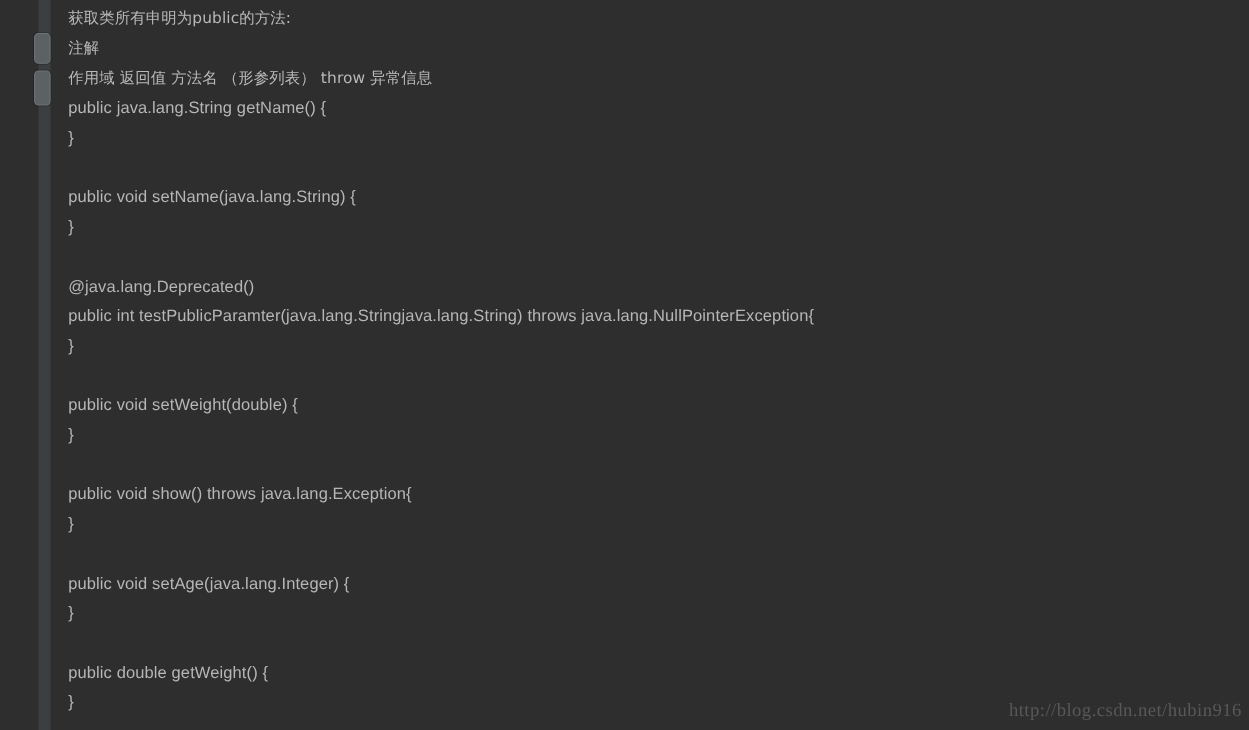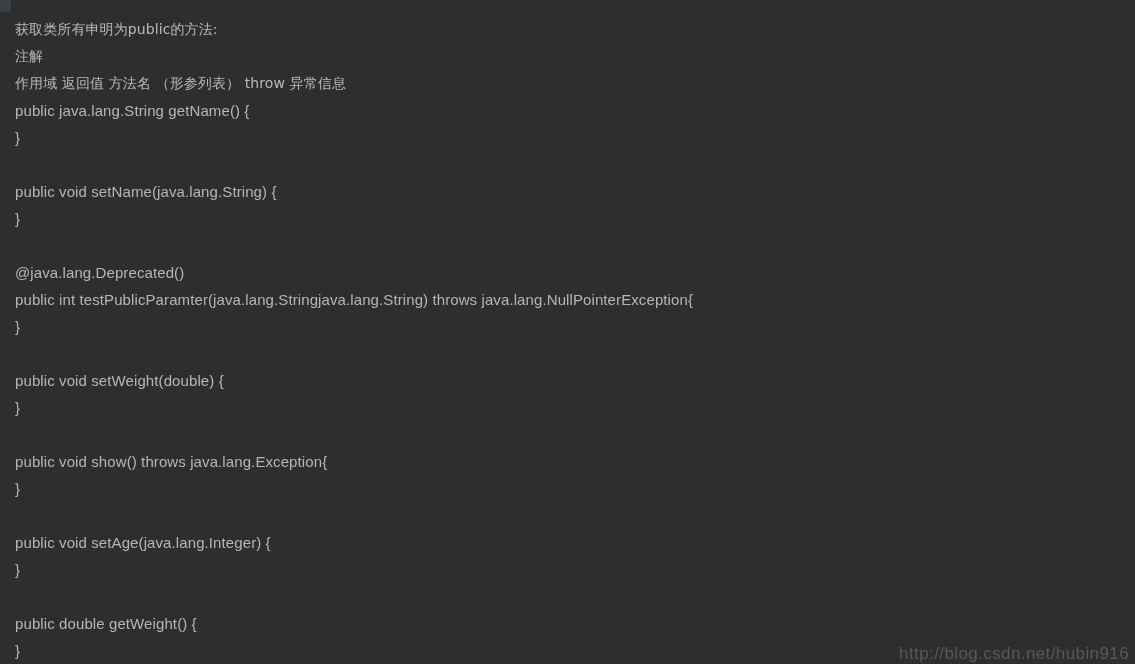--- a/index.html
+++ b/index.html
@@ -14,21 +14,21 @@
     font-family: "Liberation Mono", "DejaVu Sans Mono", monospace;
     position: relative;
   }
 
   
   #ide-window {
     position: absolute;
     inset: 0;
     background: #2e2e2e;
     display: flex;
-    flex-direction: column;
+    padding-left: 35px;
   }
 
   
   #tool-stripe {
     width: 12px;
     height: 664px;
     flex: 0 0 12px;
     background: #3c3f41;
     position: relative;
     border-right: 1px solid #2b2b2b;
@@ -77,22 +77,22 @@
     font-family: "DejaVu Sans", "Liberation Sans", sans-serif;
     font-size: 14px;
     color: #b9b9b9;
   }
   .code-line.blank { color: transparent; }
 
   
   #watermark {
     position: absolute;
     right: 6px;
-    bottom: 0;
-    font-family: Liberation Sans, sans-serif;
+    bottom: 8px;
+    font-family: Liberation Serif, serif;
     font-size: 17px;
     letter-spacing: 0.4px;
     color: #585858;
     user-select: none;
     white-space: pre;
   }
 </style>
 </head>
 <body>
 

